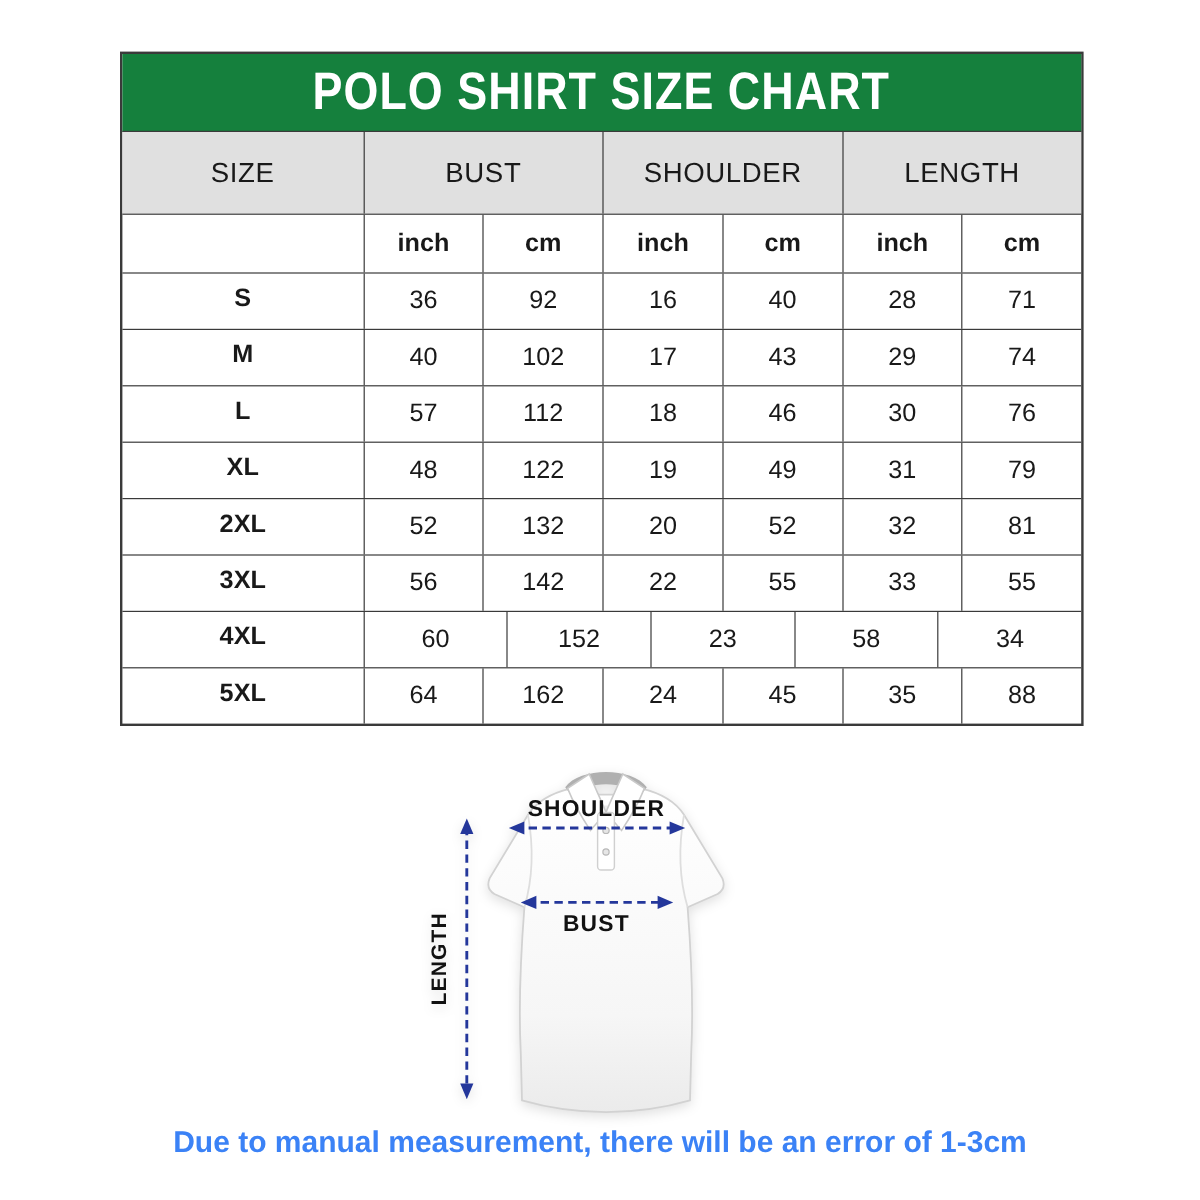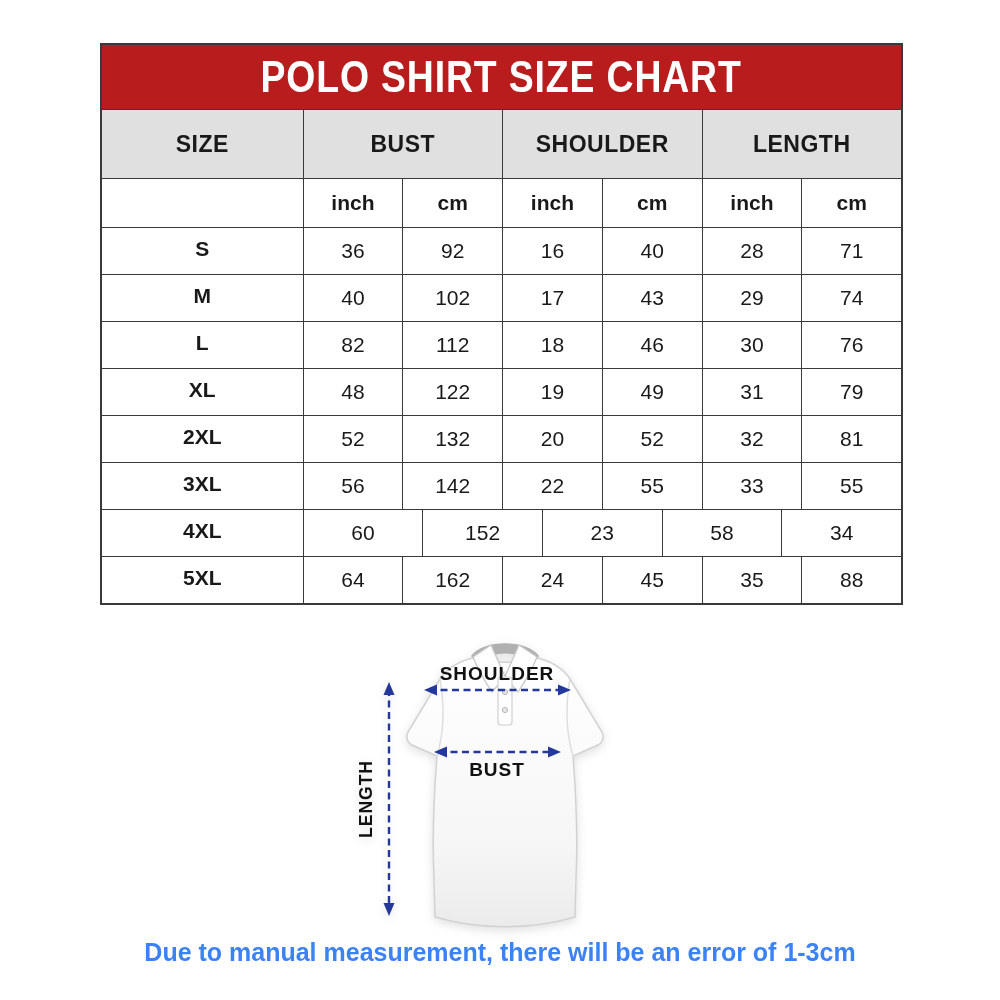--- a/index.html
+++ b/index.html
@@ -8,40 +8,40 @@
     font-family:"Liberation Sans", sans-serif; overflow:hidden;
   }
 
   
   .size-table {
     position:absolute; left:100px; top:43px; width:803px; height:562px;
     box-sizing:border-box; border:2px solid #3a3a3a;
     display:flex; flex-direction:column; background:#ffffff;
   }
   .title-bar {
-    flex:0 0 64px; background:#b91c1c; border-bottom:1px solid #3a3a3a;
+    flex:0 0 64px; background:#15803d; border-bottom:1px solid #3a3a3a;
     display:flex; align-items:center; justify-content:center;
   }
   .title-text {
     color:#ffffff; font-weight:bold; font-size:44px; letter-spacing:1px;
     white-space:nowrap; transform:scaleX(0.85);
   }
   .trow { display:flex; }
   .head-row { flex:0 0 68px; background:#e0e0e0; }
   .sub-row  { flex:0 0 48px; border-top:1px solid #3a3a3a; }
   .data-row { flex:1 1 0; border-top:1px solid #3a3a3a; }
   .cell {
     display:flex; align-items:center; justify-content:center;
     box-sizing:border-box; border-left:1px solid #3a3a3a; color:#191919;
   }
   .cell:first-child { border-left:none; }
   .c-size  { flex:0 0 25.1%; }
   .c-group { flex:2 2 0; }
   .c-u     { flex:1 1 0; }
-  .hcell { font-weight:bold; font-size:23px; letter-spacing:0.5px;text-align:center; }
+  .hcell { font-weight:normal; font-size:23px; letter-spacing:0.5px;text-align:center; }
   .ucell { font-weight:bold; font-size:21px; }
   .vcell { font-size:21px; font-weight:normal; }
   .size-cell { font-weight:bold; font-size:21px; padding-bottom:4px; }
 
   
   .shirt-svg {
     position:absolute; left:345px; top:633px; width:320px; height:310px;
     filter:drop-shadow(0 3px 5px rgba(0,0,0,0.12));
   }
   .diagram-label {
@@ -101,21 +101,21 @@
       <div class="cell c-u vcell">40</div>
       <div class="cell c-u vcell">102</div>
       <div class="cell c-u vcell">17</div>
       <div class="cell c-u vcell">43</div>
       <div class="cell c-u vcell">29</div>
       <div class="cell c-u vcell">74</div>
     </div>
 
     <div class="trow data-row">
       <div class="cell c-size size-cell">L</div>
-      <div class="cell c-u vcell">82</div>
+      <div class="cell c-u vcell">57</div>
       <div class="cell c-u vcell">112</div>
       <div class="cell c-u vcell">18</div>
       <div class="cell c-u vcell">46</div>
       <div class="cell c-u vcell">30</div>
       <div class="cell c-u vcell">76</div>
     </div>
 
     <div class="trow data-row">
       <div class="cell c-size size-cell">XL</div>
       <div class="cell c-u vcell">48</div>

